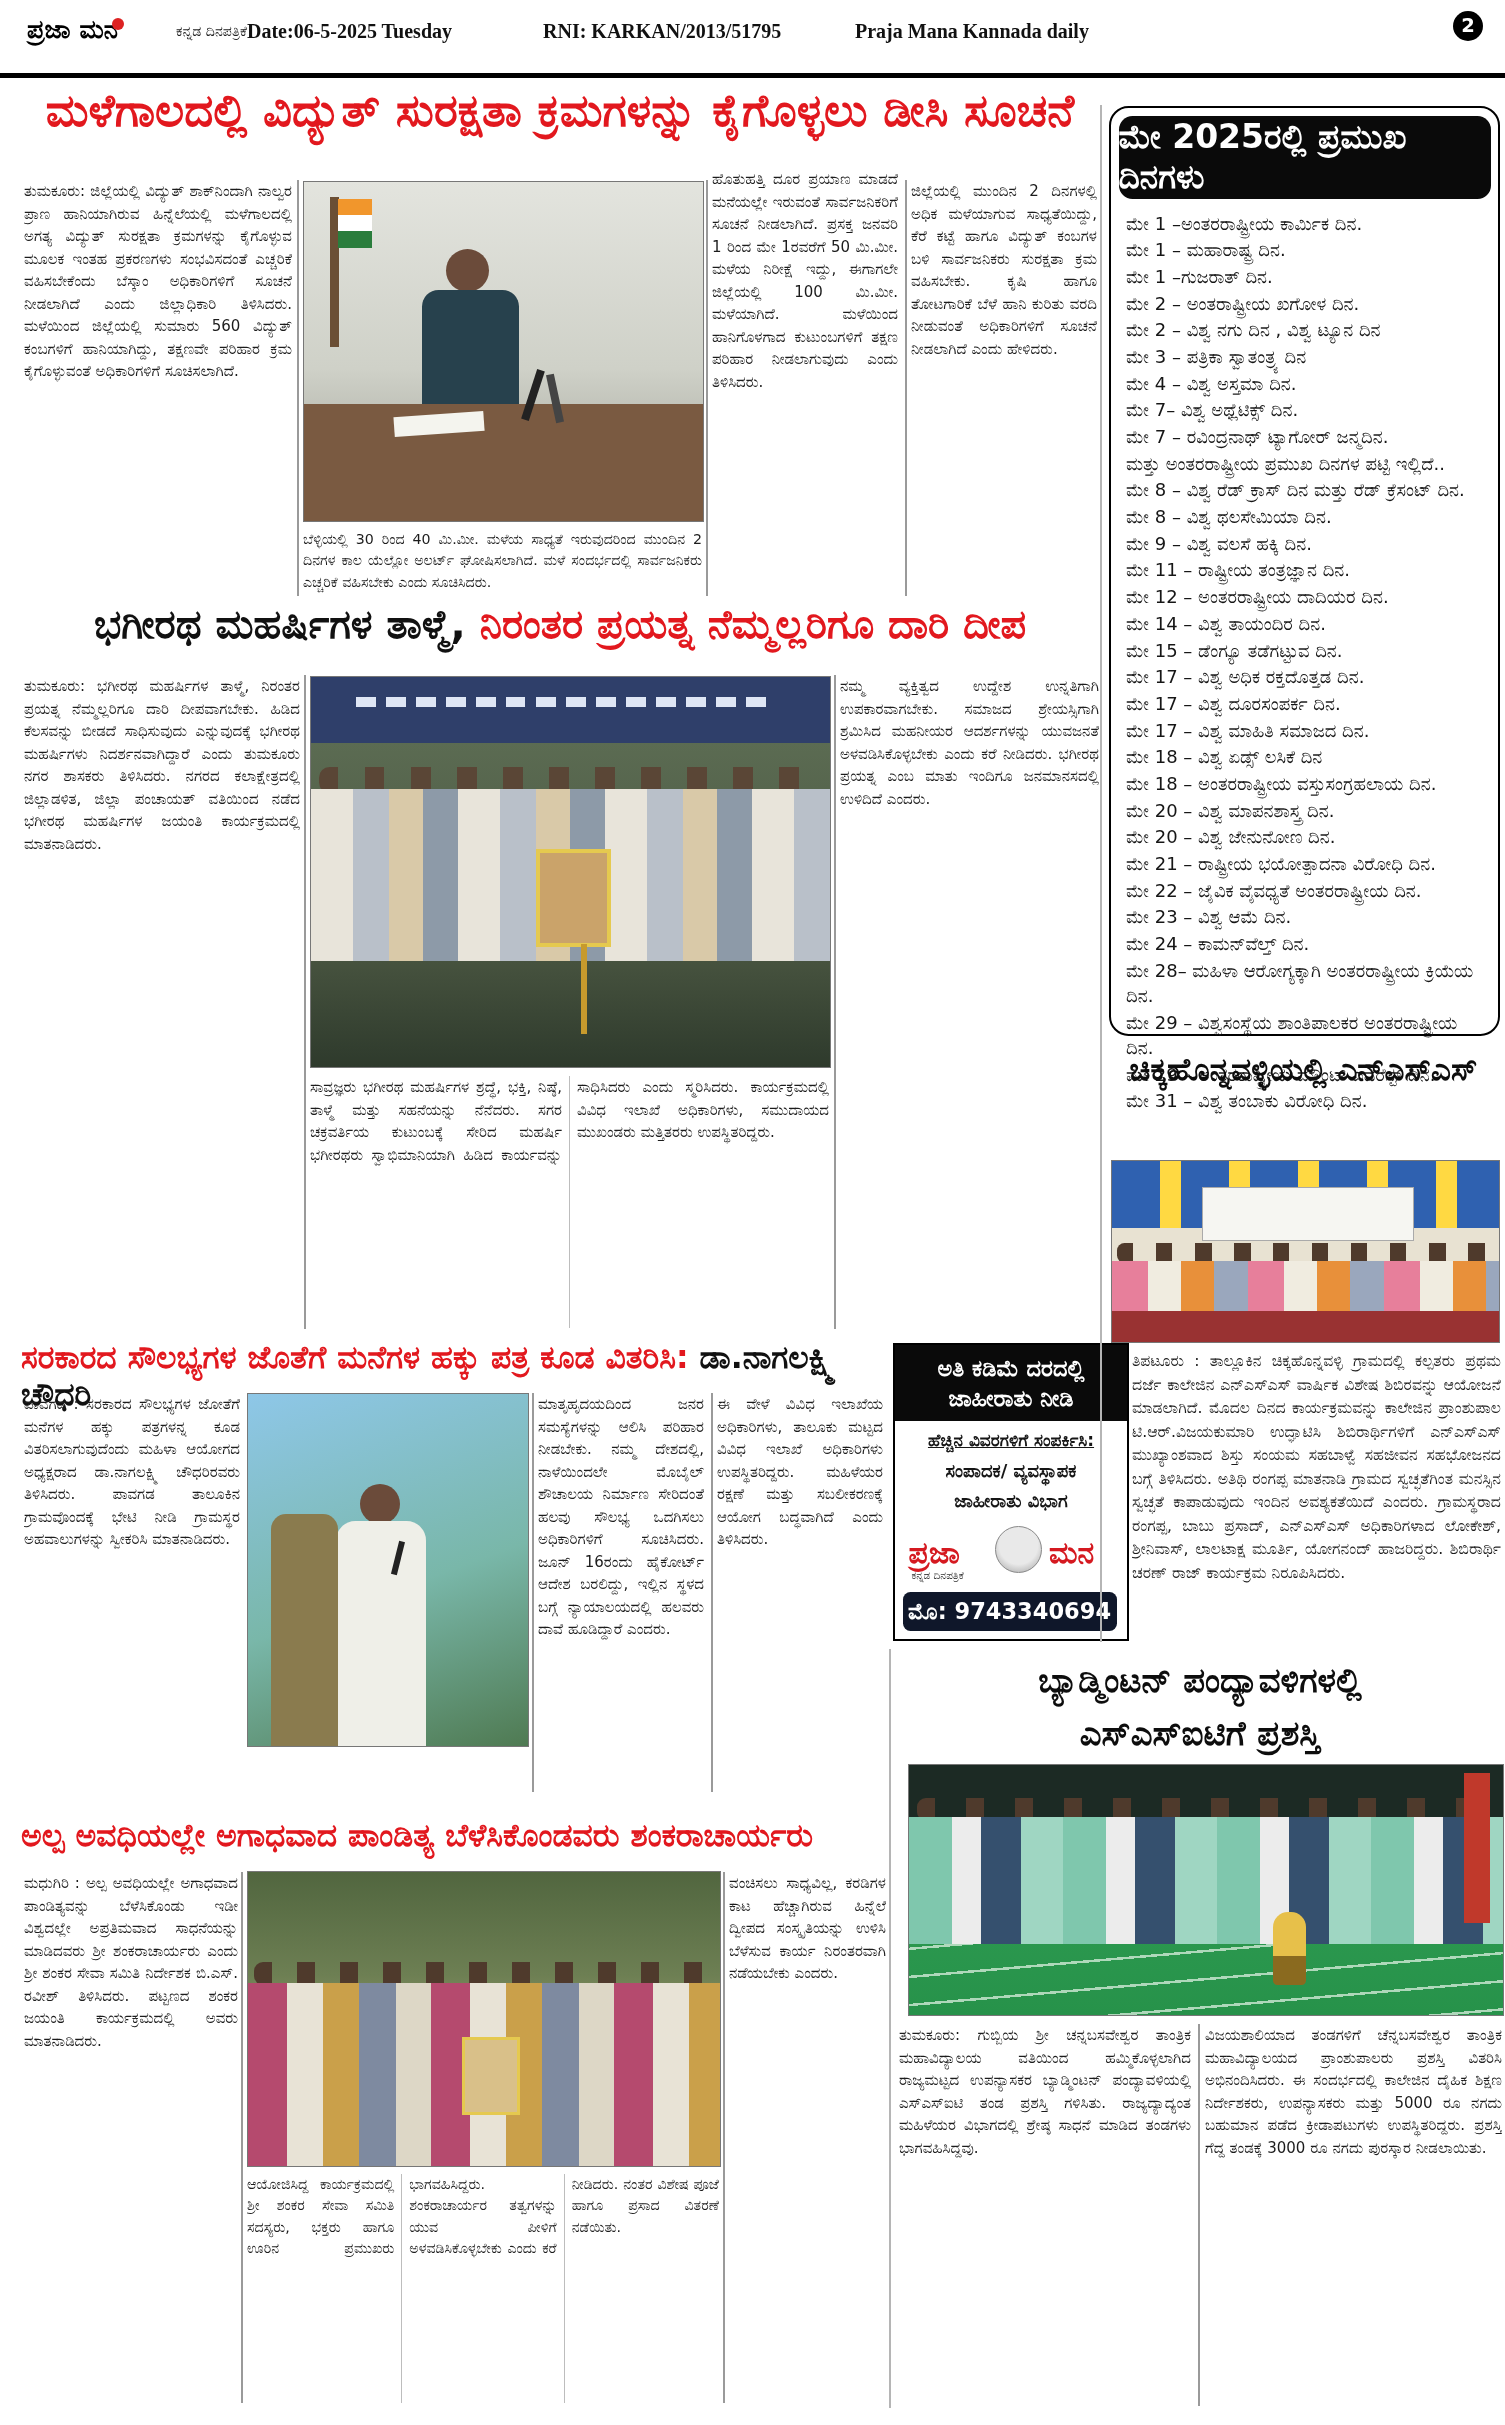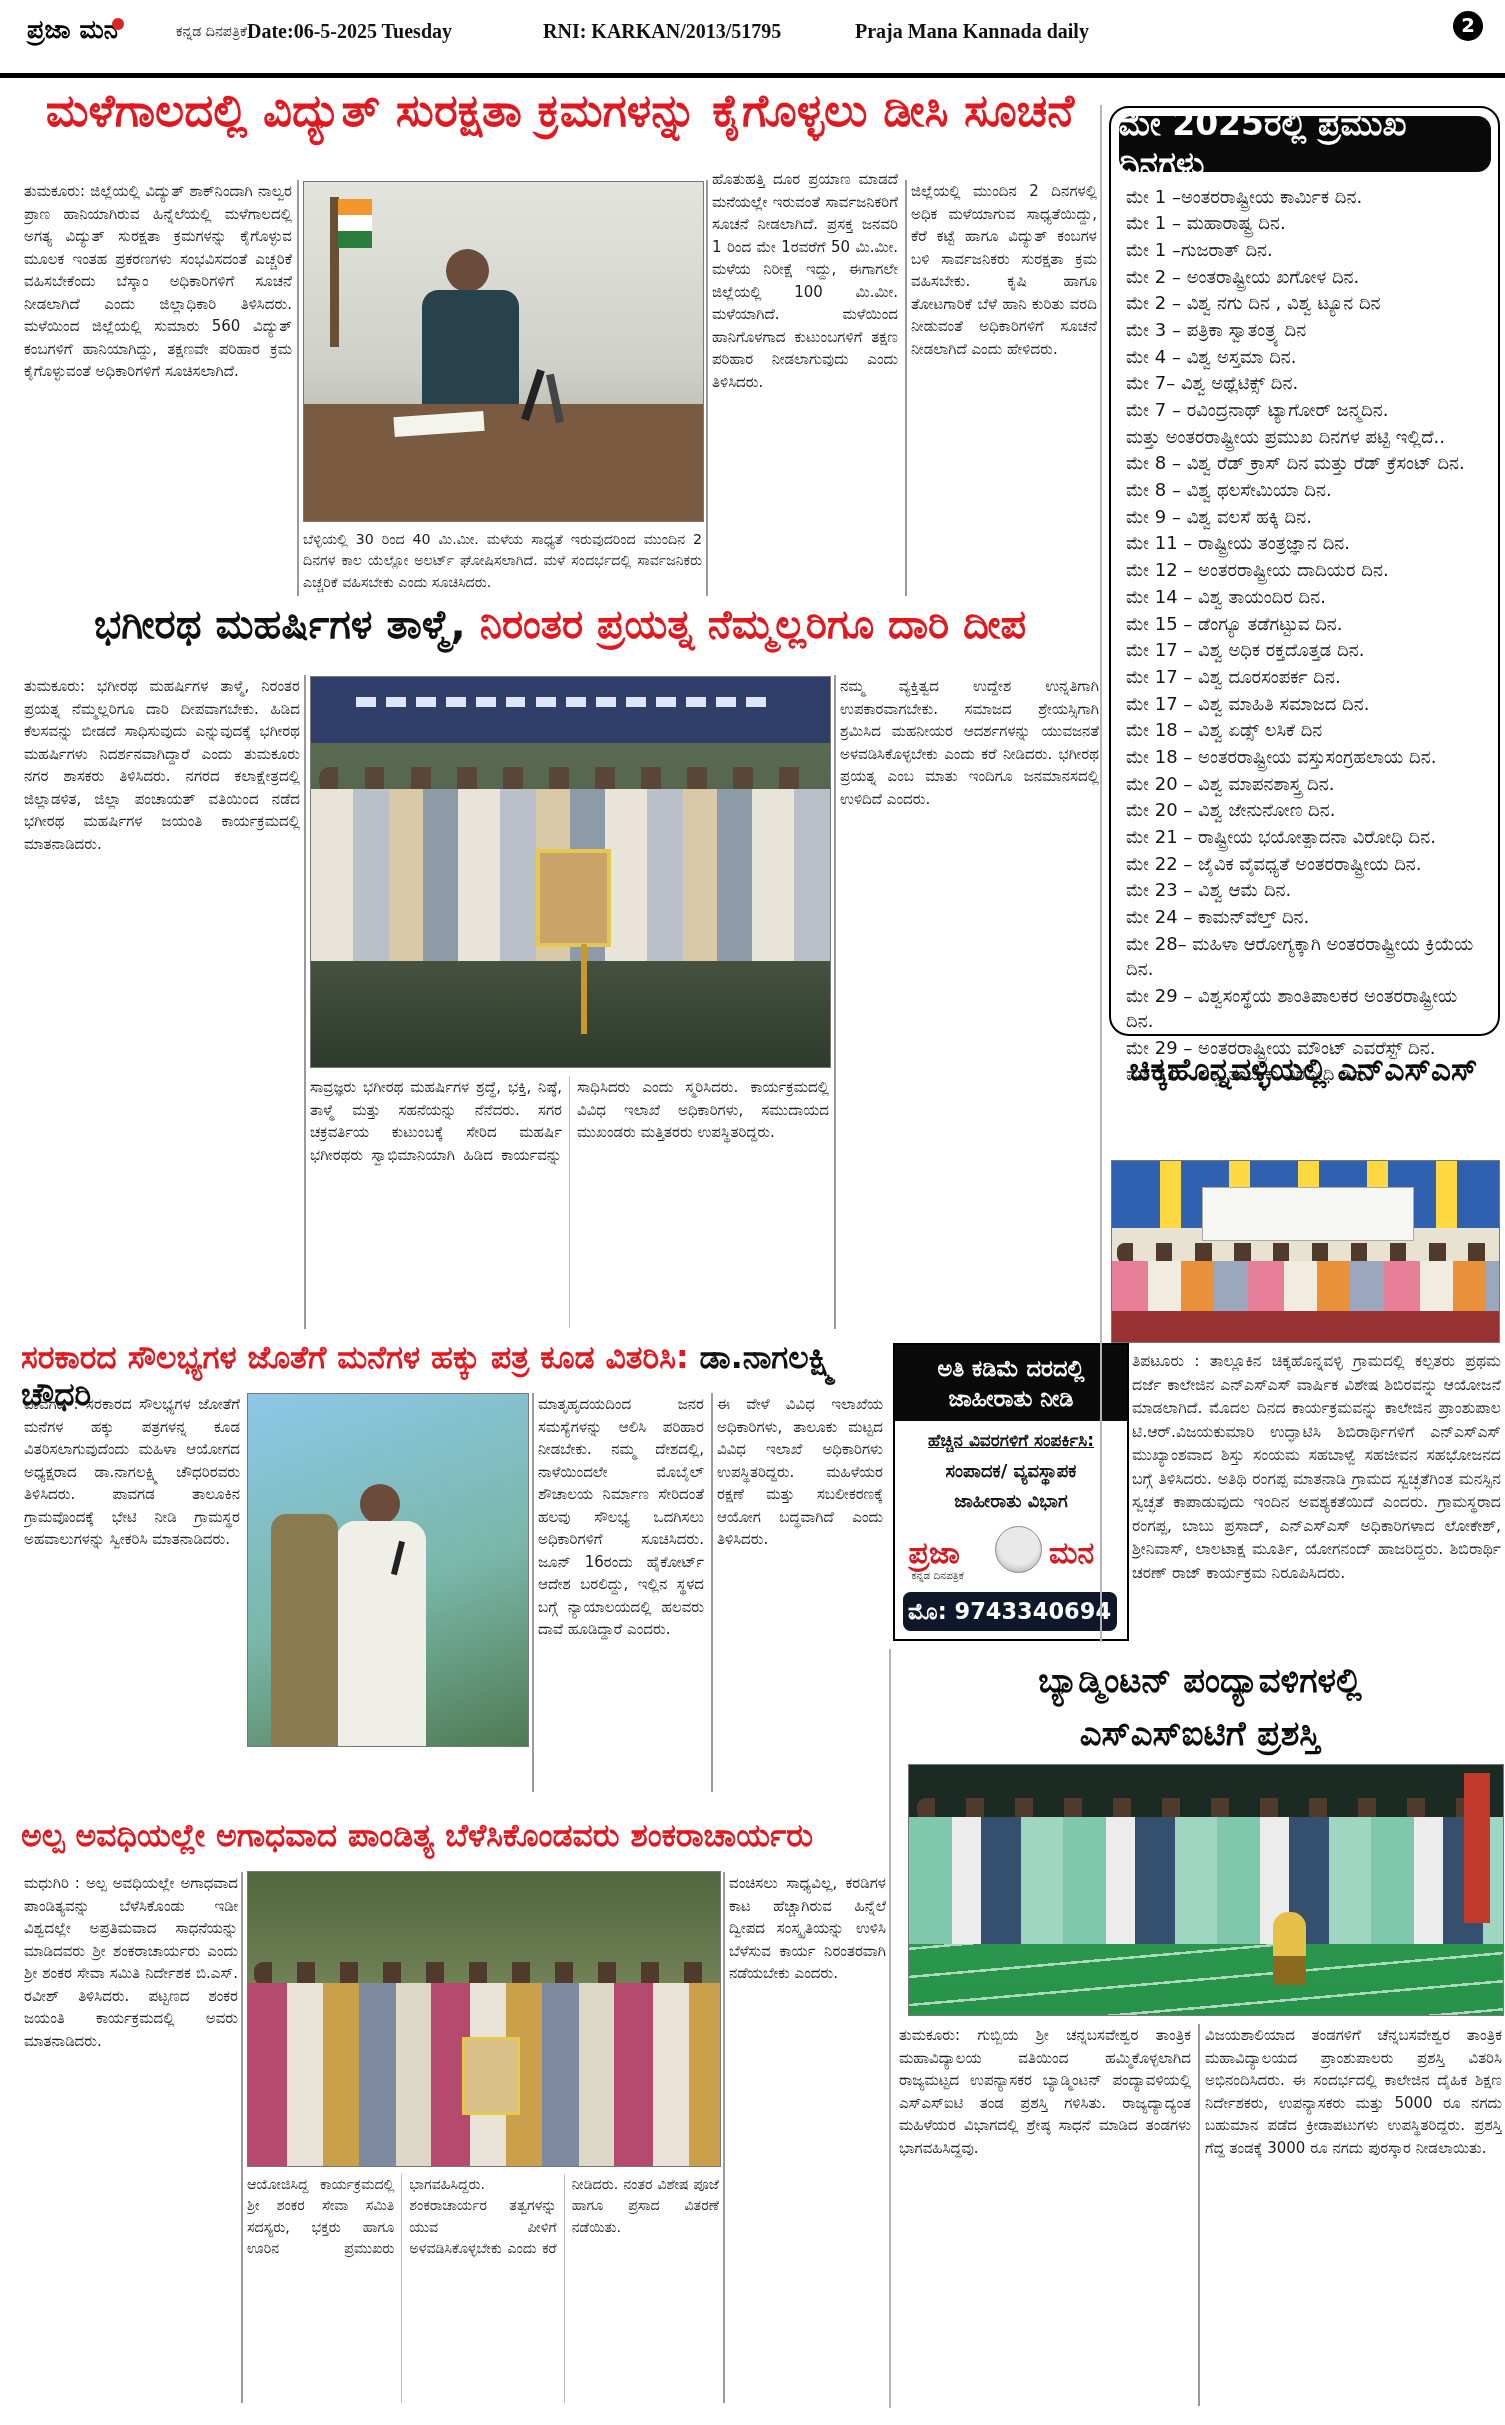--- a/index.html
+++ b/index.html
@@ -131,21 +131,21 @@
     <div class="abs" style="left:0;top:111px;width:472px;height:183px;background:repeating-linear-gradient(90deg,#b54a6e 0 39px,#e8e3d6 39px 75px,#caa04a 75px 111px,#7e8aa0 111px 148px,#ddd7c6 148px 183px);"></div>
     <div class="abs" style="left:214px;top:165px;width:52px;height:72px;background:#d9c089;border:3.7px solid #e5c94f;"></div>
   </div>
   <div class="abs vrule" style="left:723px;top:1872px;height:531px;"></div>
   <div class="abs body-text" style="left:729px;top:1872px;width:157px;height:531px;">ವಂಚಿಸಲು ಸಾಧ್ಯವಿಲ್ಲ, ಕರಡಿಗಳ ಕಾಟ ಹೆಚ್ಚಾಗಿರುವ ಹಿನ್ನೆಲೆ ದ್ವೀಪದ ಸಂಸ್ಕೃತಿಯನ್ನು ಉಳಿಸಿ ಬೆಳೆಸುವ ಕಾರ್ಯ ನಿರಂತರವಾಗಿ ನಡೆಯಬೇಕು ಎಂದರು.</div>
   <div class="abs body-text cols3" style="left:247px;top:2174px;width:472px;height:229px;font-size:14.2px;">ಆಯೋಜಿಸಿದ್ದ ಕಾರ್ಯಕ್ರಮದಲ್ಲಿ ಶ್ರೀ ಶಂಕರ ಸೇವಾ ಸಮಿತಿ ಸದಸ್ಯರು, ಭಕ್ತರು ಹಾಗೂ ಊರಿನ ಪ್ರಮುಖರು ಭಾಗವಹಿಸಿದ್ದರು. ಶಂಕರಾಚಾರ್ಯರ ತತ್ವಗಳನ್ನು ಯುವ ಪೀಳಿಗೆ ಅಳವಡಿಸಿಕೊಳ್ಳಬೇಕು ಎಂದು ಕರೆ ನೀಡಿದರು. ನಂತರ ವಿಶೇಷ ಪೂಜೆ ಹಾಗೂ ಪ್ರಸಾದ ವಿತರಣೆ ನಡೆಯಿತು.</div>
 
   <div class="abs vrule" style="left:1100px;top:105px;height:1537px;background:#b5b5b5;"></div>
 
   <div class="abs daysbox" style="left:1109px;top:106px;width:387px;height:926px;">
-    <div class="daysheader" style="margin:7.5px 7.5px 0 7.5px;height:56px;">ಮೇ 2025ರಲ್ಲಿ ಪ್ರಮುಖ ದಿನಗಳು</div>
+    <div class="daysheader" style="margin:7.5px 7.5px 0 7.5px;height:83px;">ಮೇ 2025ರಲ್ಲಿ ಪ್ರಮುಖ ದಿನಗಳು</div>
     <div class="dayslist">
         <div class="list-item">ಮೇ 1 –ಅಂತರರಾಷ್ಟ್ರೀಯ ಕಾರ್ಮಿಕ ದಿನ.</div>
         <div class="list-item">ಮೇ 1 – ಮಹಾರಾಷ್ಟ್ರ ದಿನ.</div>
         <div class="list-item">ಮೇ 1 –ಗುಜರಾತ್ ದಿನ.</div>
         <div class="list-item">ಮೇ 2 – ಅಂತರಾಷ್ಟ್ರೀಯ ಖಗೋಳ ದಿನ.</div>
         <div class="list-item">ಮೇ 2 – ವಿಶ್ವ ನಗು ದಿನ , ವಿಶ್ವ ಟ್ಯೂನ ದಿನ</div>
         <div class="list-item">ಮೇ 3 – ಪತ್ರಿಕಾ ಸ್ವಾತಂತ್ರ್ಯ ದಿನ</div>
         <div class="list-item">ಮೇ 4 – ವಿಶ್ವ ಅಸ್ತಮಾ ದಿನ.</div>
         <div class="list-item">ಮೇ 7– ವಿಶ್ವ ಅಥ್ಲೆಟಿಕ್ಸ್ ದಿನ.</div>
         <div class="list-item">ಮೇ 7 – ರವಿಂದ್ರನಾಥ್ ಟ್ಯಾಗೋರ್ ಜನ್ಮದಿನ.</div>

